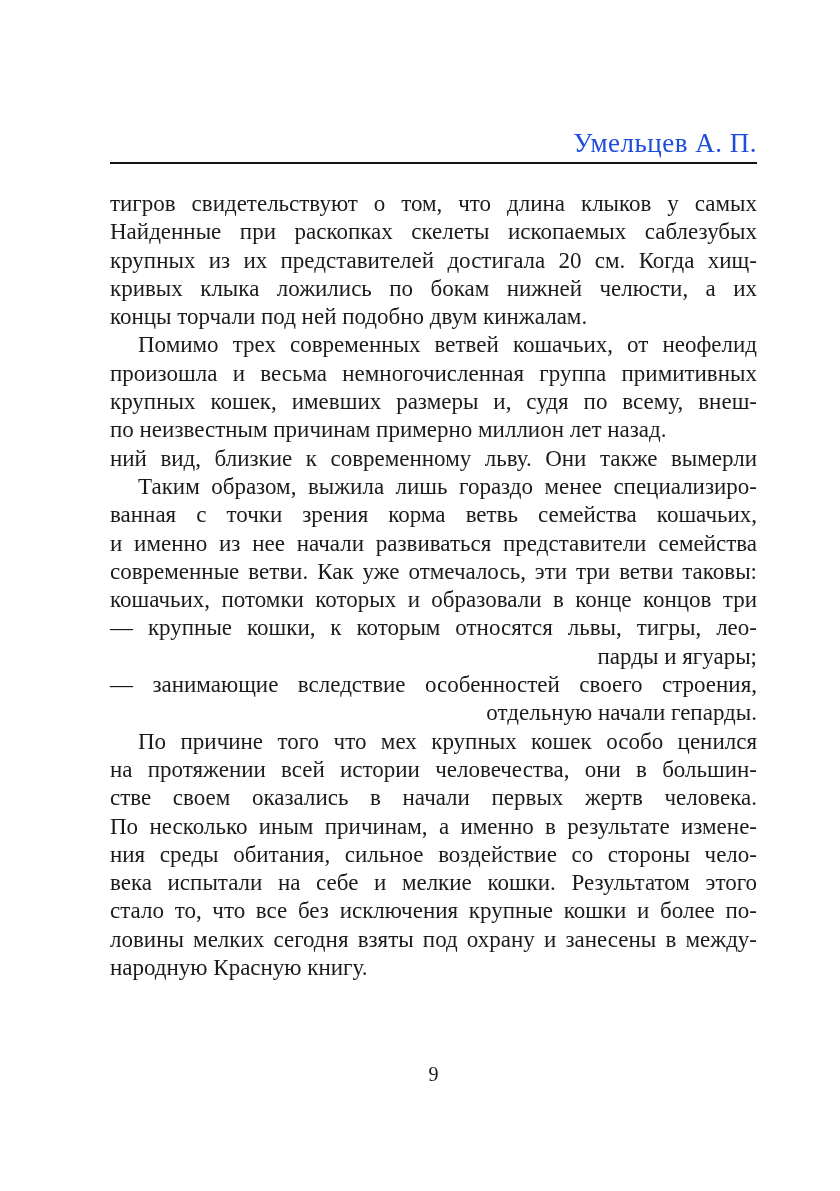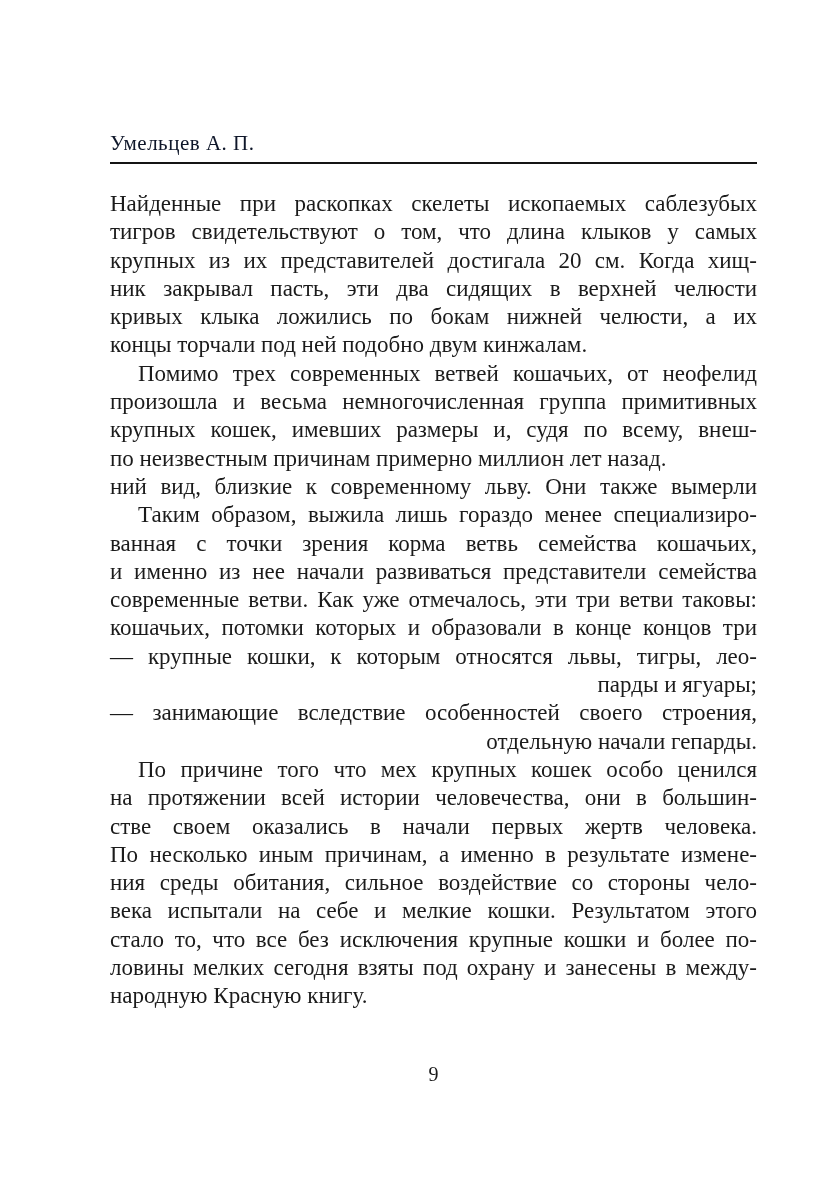--- a/index.html
+++ b/index.html
@@ -16,25 +16,25 @@
     color: #1b1b1b;
     overflow: hidden;
   }
   .column {
     position: absolute;
     left: 110px;
     top: 130px;
     width: 647px;
   }
   .running-header {
-    font-size: 21px;
+    font-size: 27px;
     line-height: 26px;
-    text-align: left;
+    text-align: right;
     letter-spacing: 0.5px;
-    color: #0f172a;
+    color: #1d4ed8;
   }
   .header-rule {
     height: 0;
     border-bottom: 2.5px solid #141414;
     margin-top: 6px;
   }
   .body-text {
     margin-top: 26px;
     font-size: 23px;
   }
@@ -63,24 +63,23 @@
 </style>
 </head>
 <body>
 
 <div class="book-page">
   <div class="column">
     <div class="running-header">Умельцев А. П.</div>
     <div class="header-rule"></div>
     <div class="body-text">
         <div class="para">
+          <div class="line just">тигров свидетельствуют о том, что длина клыков у самых</div>
           <div class="line just">Найденные при раскопках скелеты ископаемых саблезубых</div>
-          <div class="line just">тигров свидетельствуют о том, что длина клыков у самых</div>
           <div class="line just">крупных из их представителей достигала 20 см. Когда хищ-</div>
-          <div class="line just">ник закрывал пасть, эти два сидящих в верхней челюсти</div>
           <div class="line just">кривых клыка ложились по бокам нижней челюсти, а их</div>
           <div class="line">концы торчали под ней подобно двум кинжалам.</div>
         </div>
         <div class="para">
           <div class="line just ind">Помимо трех современных ветвей кошачьих, от неофелид</div>
           <div class="line just">произошла и весьма немногочисленная группа примитивных</div>
           <div class="line just">крупных кошек, имевших размеры и, судя по всему, внеш-</div>
           <div class="line">по неизвестным причинам примерно миллион лет назад.</div>
           <div class="line just">ний вид, близкие к современному льву. Они также вымерли</div>
         </div>

